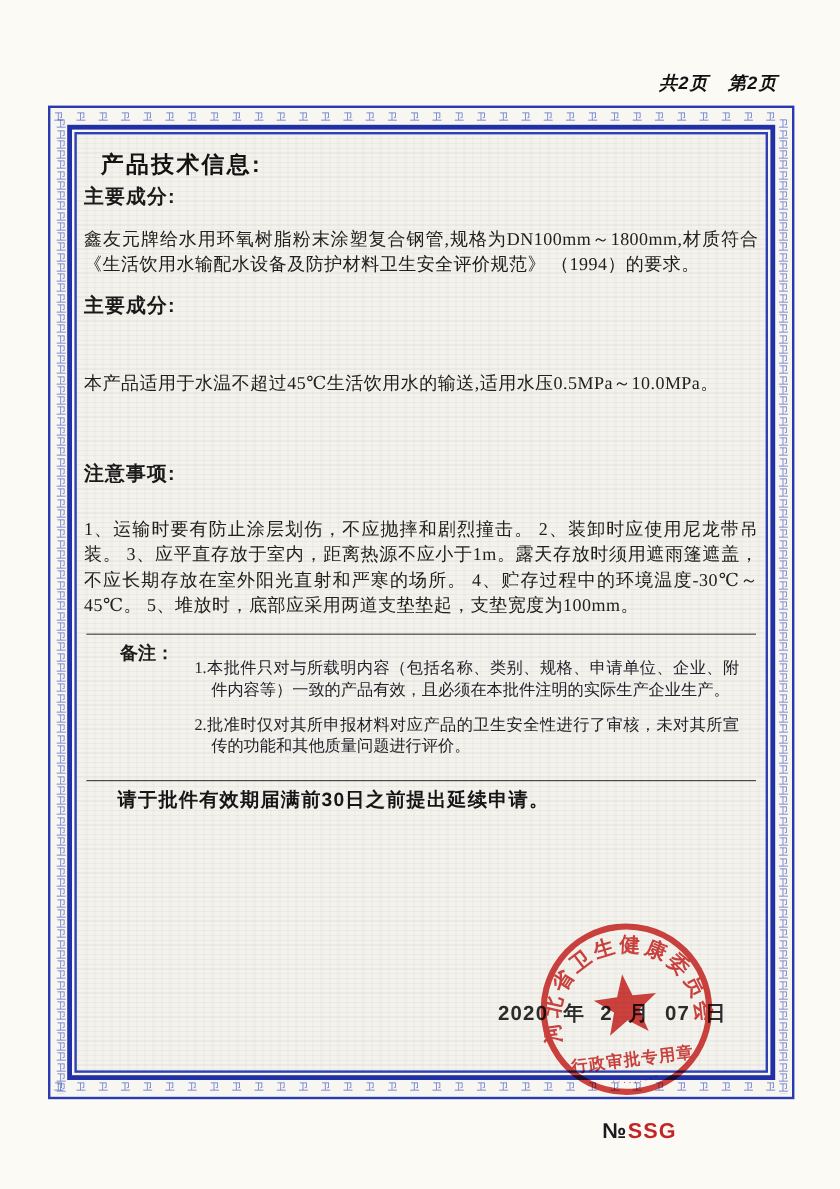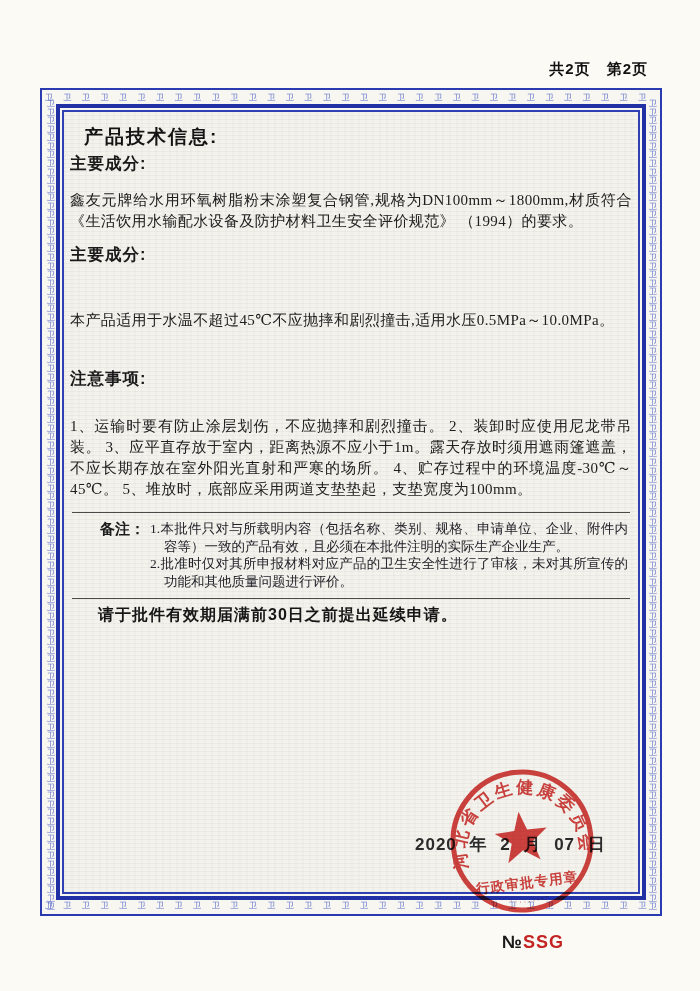--- a/index.html
+++ b/index.html
@@ -5,21 +5,21 @@
   html,body{margin:0;padding:0;}
   body{
     width:700px;height:991px;position:relative;overflow:hidden;
     background:#fbfaf5;
     font-family:"Liberation Serif","DejaVu Serif",serif;
     color:#1c1c1c;
   }
   .page-info{
     position:absolute;top:60px;right:52px;
     font-family:"Liberation Sans","DejaVu Sans",sans-serif;
-    font-weight:bold;font-size:15px;letter-spacing:1px;color:#111;
+    font-weight:bold;font-size:15px;letter-spacing:1px;color:#111;font-style:italic;
   }
   
   .doc-frame{
     position:absolute;left:40px;top:88px;width:622px;height:828px;
     border:2px solid #2a3ab0;box-sizing:border-box;background:#f7f6f0;
   }
   .pattern-strip{
     position:absolute;color:#4a5cc5;font-size:8px;line-height:9px;
     overflow:hidden;white-space:nowrap;letter-spacing:4px;opacity:.9;
     font-family:"DejaVu Sans",sans-serif;
@@ -45,29 +45,29 @@
     font-family:"Liberation Sans","DejaVu Sans",sans-serif;color:#141414;
   }
   .sec-heading{
     font-size:16.5px;font-weight:bold;margin:0;letter-spacing:1px;
     font-family:"Liberation Sans","DejaVu Sans",sans-serif;color:#1a1a1a;
   }
   .sec-body{margin:0;line-height:21px;text-align:justify;letter-spacing:.4px;color:#202020;}
   .mt-h0{margin-top:3px;} .mt-b0{margin-top:15px;}
   .mt-h1{margin-top:12px;} .mt-b1{margin-top:26px;}
   .mt-h2{margin-top:16px;} .mt-b2{margin-top:44px;}
-  .mt-h3{margin-top:37px;} .mt-b3{margin-top:26px;}
+  .mt-h3{margin-top:53px;} .mt-b3{margin-top:26px;}
   .rule{height:0;border:none;border-top:1.5px solid #4a4a48;margin:12px 2px 0 2px;}
   .remarks{display:flex;margin:7px 4px 0 30px;font-size:13.5px;line-height:17.5px;}
   .remarks-label{
     font-weight:bold;font-size:15px;flex:0 0 50px;
     font-family:"Liberation Sans","DejaVu Sans",sans-serif;
   }
   .remarks-body{flex:1;}
-  .remarks-body p{margin:0;padding-left:14px;text-indent:-14px;text-align:justify;color:#22222a;}
+  .remarks-body p{margin:12px;padding-left:14px;text-indent:-14px;text-align:justify;color:#22222a;}
   .rule2{margin-top:8px;}
   .renewal{
     margin:6px 0 0 28px;font-weight:bold;font-size:16px;letter-spacing:1px;
     font-family:"Liberation Sans","DejaVu Sans",sans-serif;color:#161616;
   }
   
   .date{
     position:absolute;left:415px;top:833px;width:210px;
     font-family:"Liberation Sans","DejaVu Sans",sans-serif;
     font-weight:bold;font-size:17px;word-spacing:7px;letter-spacing:1px;color:#2b2b2b;
@@ -102,21 +102,21 @@
       <div class="inner-line">
         <div class="content">
 
           <h1 class="doc-title">产品技术信息:</h1>
 
           <h2 class="sec-heading mt-h0">主要成分:</h2>
           <p class="sec-body mt-b0">鑫友元牌给水用环氧树脂粉末涂塑复合钢管,规格为DN100mm～1800mm,材质符合《生活饮用水输配水设备及防护材料卫生安全评价规范》 （1994）的要求。</p>
 
           <h2 class="sec-heading mt-h1">主要成分:</h2>
 
-          <p class="sec-body mt-b2">本产品适用于水温不超过45℃不应抛摔和剧烈撞击,适用水压0.5MPa～10.0MPa。</p>
+          <p class="sec-body mt-b2">本产品适用于水温不超过45℃生活饮用水的输送,适用水压0.5MPa～10.0MPa。</p>
 
           <h2 class="sec-heading mt-h3">注意事项:</h2>
           <p class="sec-body mt-b3">1、运输时要有防止涂层划伤，不应抛摔和剧烈撞击。 2、装卸时应使用尼龙带吊装。 3、应平直存放于室内，距离热源不应小于1m。露天存放时须用遮雨篷遮盖，不应长期存放在室外阳光直射和严寒的场所。 4、贮存过程中的环境温度-30℃～45℃。 5、堆放时，底部应采用两道支垫垫起，支垫宽度为100mm。</p>
 
           <div class="rule"></div>
 
           <div class="remarks">
             <span class="remarks-label">备注：</span>
             <div class="remarks-body">
               <p>1.本批件只对与所载明内容（包括名称、类别、规格、申请单位、企业、附件内容等）一致的产品有效，且必须在本批件注明的实际生产企业生产。</p>

